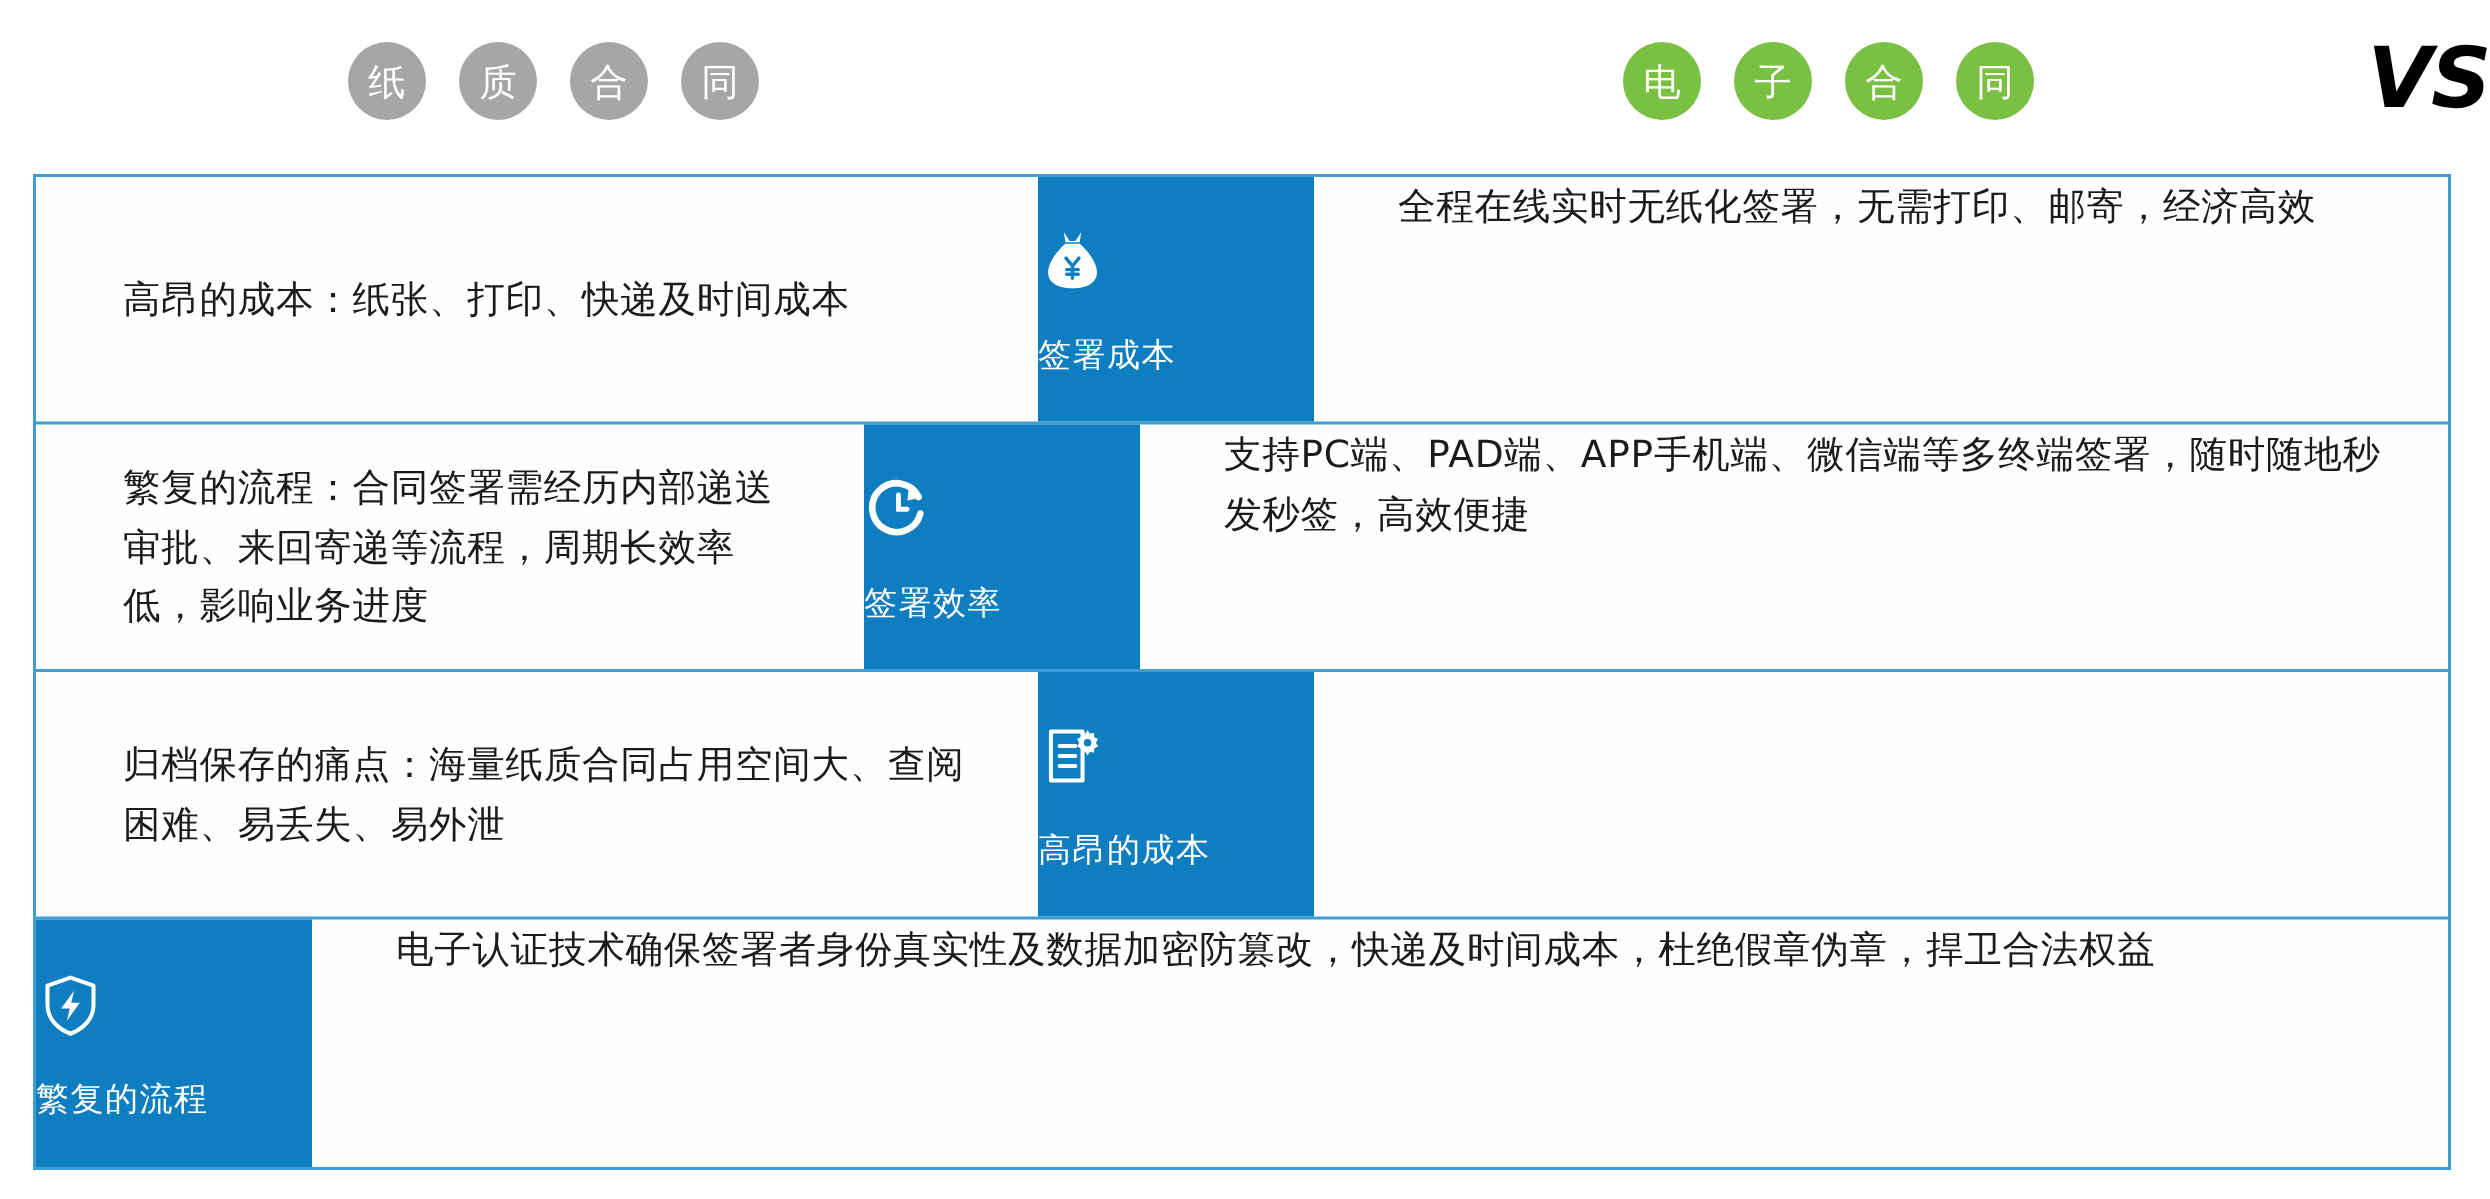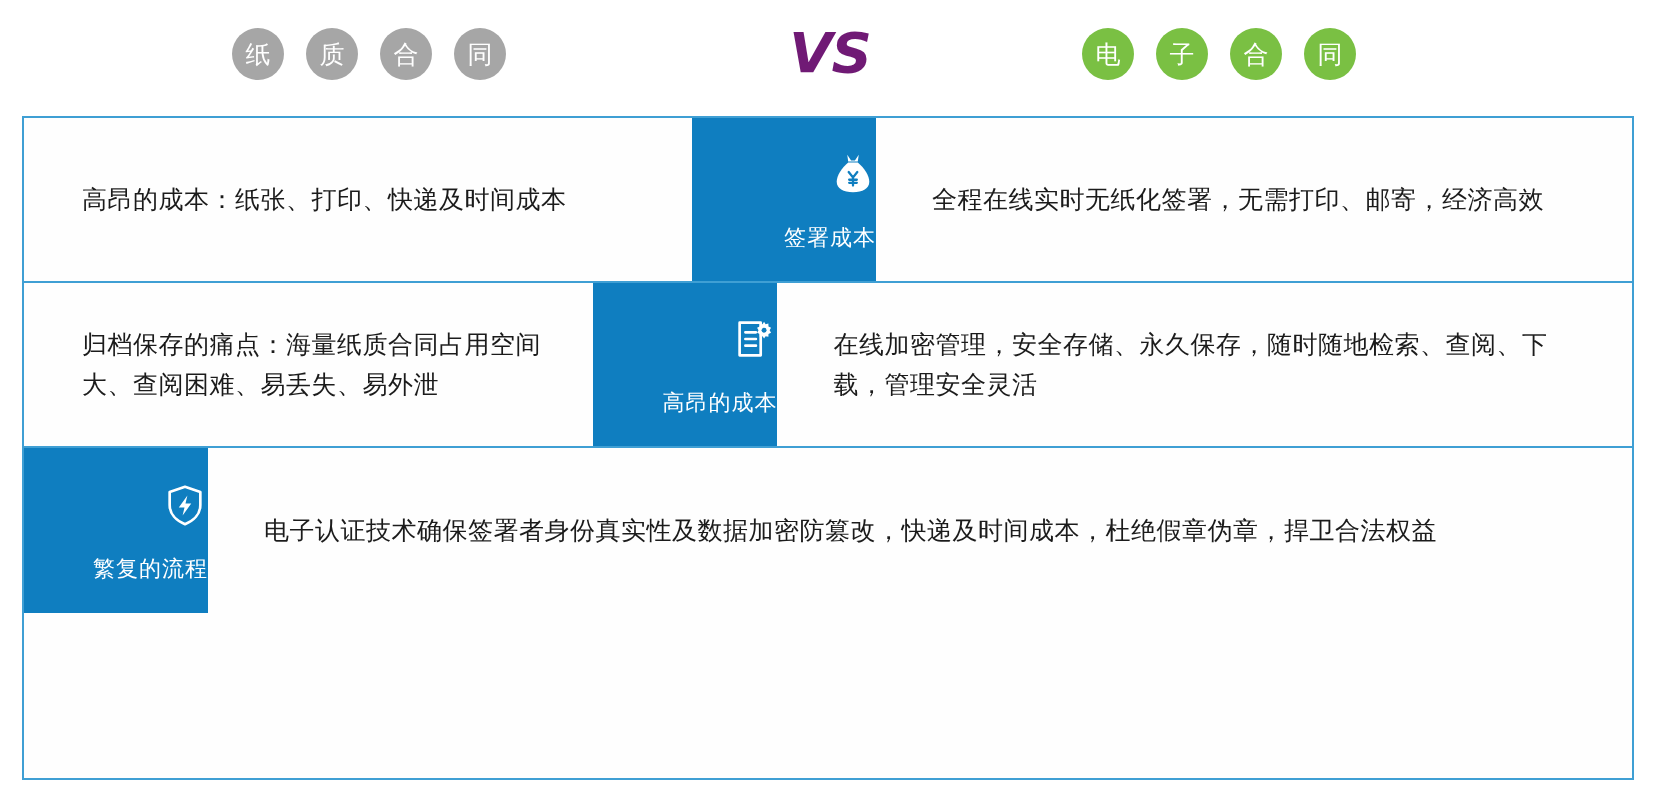--- a/index.html
+++ b/index.html
@@ -46,25 +46,25 @@
     user-select: none;
   }
   .badge.gray  { background: #a6a6a6; }
   .badge.green { background: #7ac043; }
 
   .vs-logo {
     position: absolute;
     left: 0;
     right: 0;
     top: 20px;
-    text-align: center;
+    text-align: right;
     font-size: 56px;
     font-weight: bold;
     font-style: italic;
-    color: #701a75;
+    color: #000000;
     letter-spacing: -1px;
     font-family: "DejaVu Sans", "Liberation Sans", sans-serif;
   }
 
   
   .table-wrap {
     position: absolute;
     left: 22px;
     top: 116px;
     width: 1612px;
@@ -95,21 +95,21 @@
     letter-spacing: 0.5px;
     font-family: "DejaVu Sans", "Liberation Sans", sans-serif;
   }
 
   .cell-mid {
     width: 184px;
     background: #0f7ec0;
     box-sizing: border-box;
     display: flex;
     flex-direction: column;
-    align-items: flex-end;
+    align-items: flex-start;
     justify-content: center;
     gap: 30px;
     flex: 0 0 184px;
   }
   .cell-mid .icon {
     width: 46px;
     height: 46px;
     display: block;
   }
   .cell-mid .icon svg { display: block; width: 100%; height: 100%; }
@@ -118,21 +118,21 @@
     font-size: 22px;
     letter-spacing: 1px;
     line-height: 1;
     white-space: nowrap;
   }
 
   .cell-right {
     flex: 1 1 auto;
     box-sizing: border-box;
     display: flex;
-    align-items: center;
+    align-items: flex-start;
     padding: 0 40px 0 56px;
     border-radius: 20px;
   }
   .cell-right .text {
     font-size: 25px;
     line-height: 1.58;
     color: #1b1b1b;
     letter-spacing: 0.5px;
     font-family: "DejaVu Sans", "Liberation Sans", sans-serif;
   }
@@ -189,39 +189,54 @@
           <path d="M19.5 22 L24 27.5 L28.5 22 M24 27.5 L24 36 M20 30 L28 30 M20 33.2 L28 33.2" stroke="#0f7ec0" stroke-width="2.4" stroke-linecap="round" fill="none"></path>
         </svg>
       </span>
       <span class="mid-label">签署成本</span>
     </div>
     <div class="cell-right">
       <div class="text">全程在线实时无纸化签署，无需打印、邮寄，经济高效</div>
     </div>
   </div>
 
+  <div class="row">
+    <div class="cell-left">
+      <div class="text">繁复的流程：合同签署需经历内部递送审批、来回寄递等流程，周期长效率低，影响业务进度</div>
+    </div>
+    <div class="cell-mid">
+      <span class="icon">
+        <svg viewBox="0 0 48 48" fill="none" xmlns="http://www.w3.org/2000/svg">
+          <path d="M38 16 A17 17 0 1 0 39.2 27.5" stroke="#ffffff" stroke-width="4.6" stroke-linecap="round" fill="none"></path>
+          <path d="M31.5 6.5 L40.5 16.2 L30.2 18.5 Z" fill="#ffffff"></path>
+          <path d="M24 14.5 L24 24.5 L30 24.5" stroke="#ffffff" stroke-width="3.4" stroke-linecap="round" fill="none"></path>
+        </svg>
+      </span>
+      <span class="mid-label">签署效率</span>
+    </div>
+    <div class="cell-right">
+      <div class="text">支持PC端、PAD端、APP手机端、微信端等多终端签署，随时随地秒发秒签，高效便捷</div>
+    </div>
+  </div>
 
   <div class="row">
     <div class="cell-left">
       <div class="text">归档保存的痛点：海量纸质合同占用空间大、查阅困难、易丢失、易外泄</div>
     </div>
     <div class="cell-mid">
       <span class="icon">
         <svg viewBox="0 0 48 48" fill="none" xmlns="http://www.w3.org/2000/svg">
           <path d="M9 7 H31 V41 H9 Z" stroke="#ffffff" stroke-width="2.8" fill="none" stroke-linejoin="round"></path>
           <path d="M15 17 H26 M15 24 H26 M15 31 H26" stroke="#ffffff" stroke-width="2.8" stroke-linecap="round"></path>
           <path d="M34.5 6 l1.6 2.5 2.9 -0.6 0.1 3 2.7 1.3 -1.5 2.6 1.5 2.6 -2.7 1.3 -0.1 3 -2.9 -0.6 -1.6 2.5 -1.6 -2.5 -2.9 0.6 -0.1 -3 -2.7 -1.3 1.5 -2.6 -1.5 -2.6 2.7 -1.3 0.1 -3 2.9 0.6 Z" fill="#ffffff"></path>
           <circle cx="34.5" cy="14.8" r="2.6" fill="#0f7ec0"></circle>
         </svg>
       </span>
       <span class="mid-label">高昂的成本</span>
     </div>
-    <div class="cell-right">
-      <div class="text">在线加密管理，安全存储、永久保存，随时随地检索、查阅、下载，管理安全灵活</div>
-    </div>
   </div>
 
   <div class="row">
     <div class="cell-mid">
       <span class="icon">
         <svg viewBox="0 0 48 48" fill="none" xmlns="http://www.w3.org/2000/svg">
           <path d="M24 5 L40 10.5 V24 C40 33.5 33 40.5 24 44 C15 40.5 8 33.5 8 24 V10.5 Z" stroke="#ffffff" stroke-width="2.8" fill="none" stroke-linejoin="round"></path>
           <path d="M26.5 14 L17.5 26.5 H23.5 L21.5 35 L30.5 22.5 H24.5 Z" fill="#ffffff"></path>
         </svg>
       </span>

